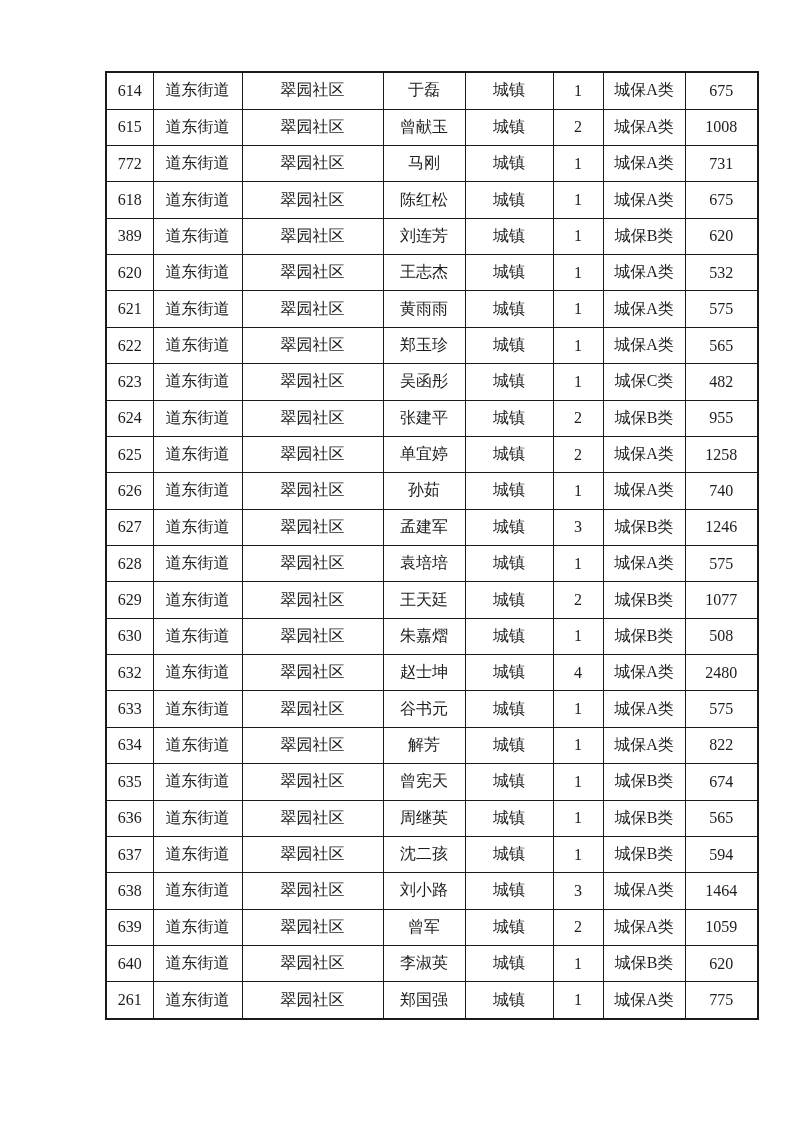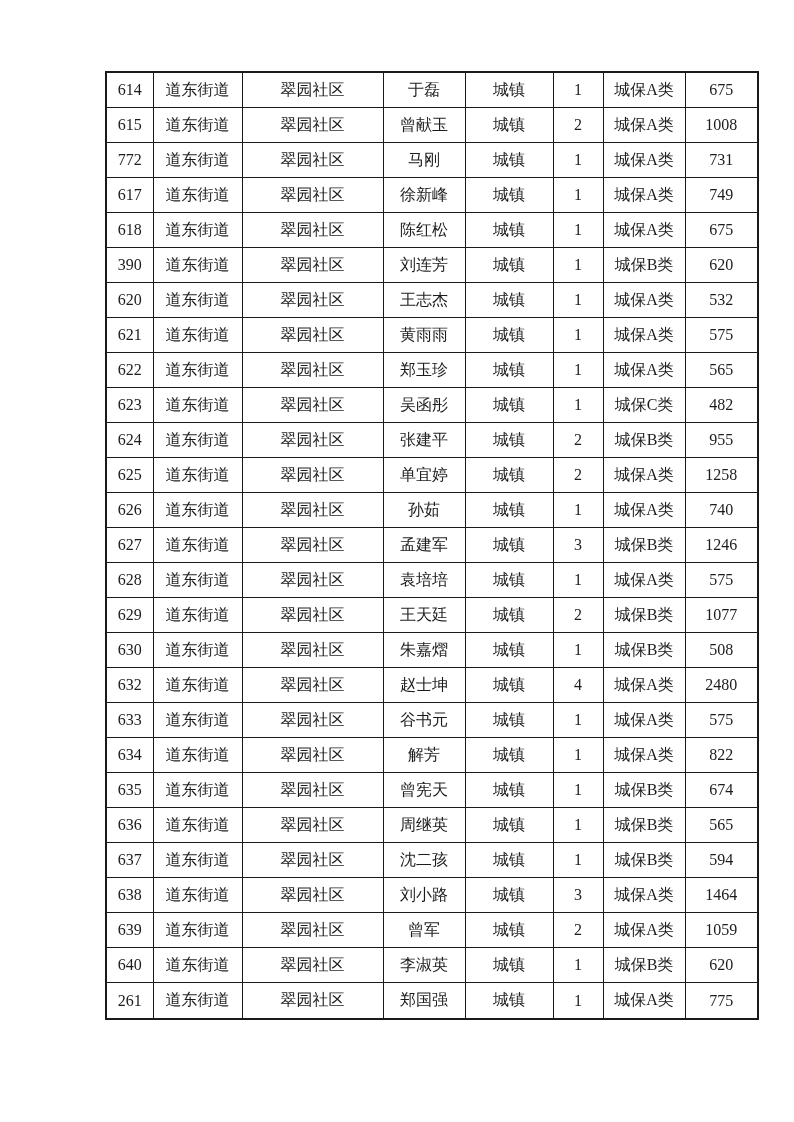--- a/index.html
+++ b/index.html
@@ -85,41 +85,31 @@
           <td>772</td>
           <td>道东街道</td>
           <td>翠园社区</td>
           <td>马刚</td>
           <td>城镇</td>
           <td>1</td>
           <td>城保A类</td>
           <td>731</td>
         </tr>
         <tr>
-          <td>617</td>
-          <td>道东街道</td>
-          <td>翠园社区</td>
-          <td>徐新峰</td>
-          <td>城镇</td>
-          <td>1</td>
-          <td>城保A类</td>
-          <td>749</td>
-        </tr>
-        <tr>
           <td>618</td>
           <td>道东街道</td>
           <td>翠园社区</td>
           <td>陈红松</td>
           <td>城镇</td>
           <td>1</td>
           <td>城保A类</td>
           <td>675</td>
         </tr>
         <tr>
-          <td>390</td>
+          <td>389</td>
           <td>道东街道</td>
           <td>翠园社区</td>
           <td>刘连芳</td>
           <td>城镇</td>
           <td>1</td>
           <td>城保B类</td>
           <td>620</td>
         </tr>
         <tr>
           <td>620</td>

